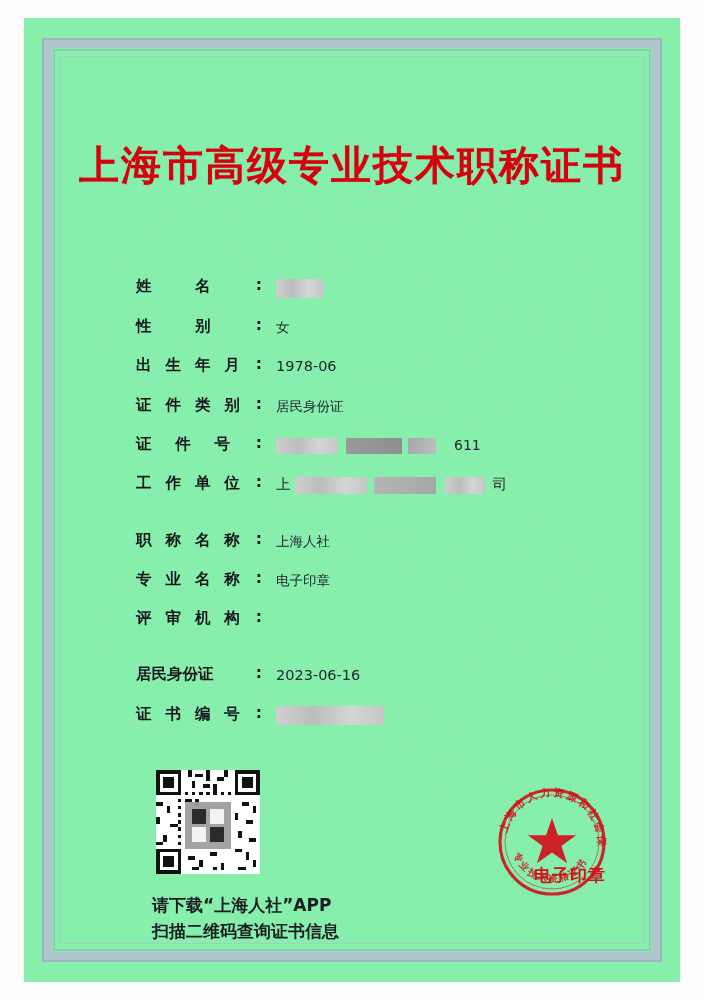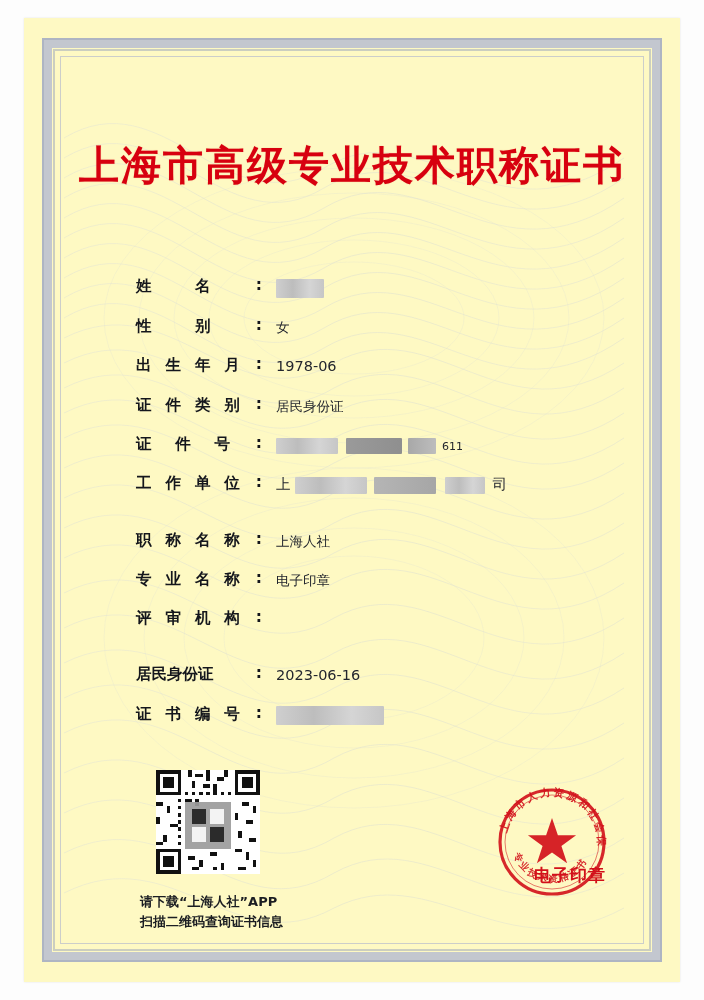--- a/index.html
+++ b/index.html
@@ -21,21 +21,21 @@
     background: #fdfdfd;
   }
 
   
   .cert-sheet {
     position: absolute;
     left: 24px;
     top: 18px;
     width: 656px;
     height: 964px;
-    background: #fef9c3;
+    background: #86efac;
     box-shadow: 0 0 2px rgba(0,0,0,0.10);
     overflow: hidden;
   }
 
   
   .guilloche {
     position: absolute;
     inset: 0;
     opacity: 0.55;
   }
@@ -141,44 +141,44 @@
     border-radius: 1px;
   }
   .redact.r-name { width: 48px; height: 19px; }
   .redact.r-id1 { width: 62px; height: 16px; }
   .redact.r-id2 { width: 56px; height: 16px; margin-left: 8px; background: linear-gradient(90deg,#9a9a9a,#8f8f8f); }
   .redact.r-id3 { width: 28px; height: 16px; margin-left: 6px; background: linear-gradient(90deg,#a8a8a8,#bdbdbd); }
   .redact.r-u1 { width: 72px; height: 17px; margin-left: 4px; }
   .redact.r-u2 { width: 62px; height: 17px; margin-left: 7px; background: linear-gradient(90deg,#b5b5b5,#a6a6a6); }
   .redact.r-u3 { width: 40px; height: 17px; margin-left: 9px; }
   .redact.r-cert { width: 108px; height: 19px; }
-  .idnum-tail { font-size: 11px; margin-left: 6px; }
+  .idnum-tail { font-size: 14px; margin-left: 18px; }
   .unit-head { font-size: 14.5px; }
   .unit-tail { font-size: 14.5px; margin-left: 8px; }
 
   
   .qr-wrap {
     position: absolute;
     left: 132px;
     top: 752px;
     width: 104px;
     height: 104px;
   }
   .qr {
     width: 104px;
     height: 104px;
     background: #fff;
     position: relative;
   }
   .qr-note {
     position: absolute;
-    left: 116px;
+    left: 128px;
     top: 874px;
     font-family: "DejaVu Sans", sans-serif;
-    font-size: 13px;
+    font-size: 17px;
     color: #1b1d22;
     line-height: 1.55;
     font-weight: bold;
   }
 
   
   .seal {
     position: absolute;
     left: 462px;
     top: 758px;

